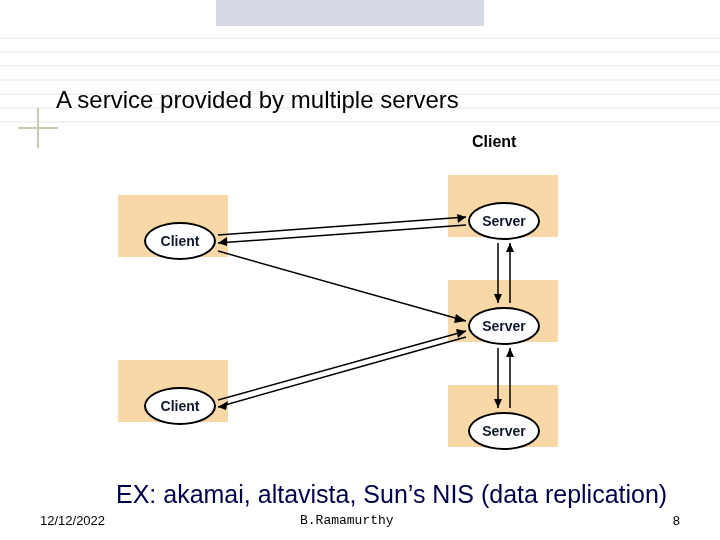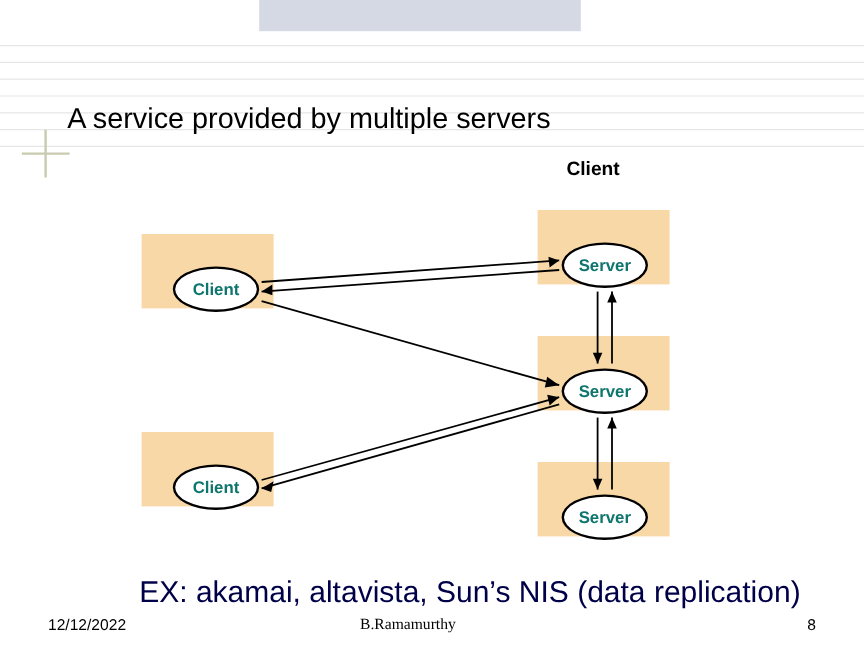--- a/index.html
+++ b/index.html
@@ -52,21 +52,21 @@
     font-size: 13px;
     color: #000;
     font-family: Arial, sans-serif;
   }
   .footer-author {
     position: absolute;
     left: 300px;
     bottom: 12px;
     font-size: 13px;
     color: #000;
-    font-family: Liberation Serif, serif;
+    font-family: Liberation Mono, monospace;
   }
   .footer-page {
     position: absolute;
     right: 40px;
     bottom: 12px;
     font-size: 13px;
     color: #000;
     font-family: Arial, sans-serif;
   }
 
@@ -100,21 +100,21 @@
     height: 38px;
     border: 2px solid #000;
     border-radius: 50%;
     background: #fff;
     display: flex;
     align-items: center;
     justify-content: center;
     font-family: Arial, sans-serif;
     font-size: 14px;
     font-weight: bold;
-    color: #0f766e;
+    color: #0f172a;
   }
 
   svg.arrows { position: absolute; left: 0; top: 0; pointer-events: none; }
   .arrows line, .arrows path { stroke: #000; stroke-width: 1.5; fill: none; }
   .arrows .head { fill: #000; stroke: none; }
   .dashed { stroke-dasharray: 6 5; }
 </style>
 </head>
 <body>
 

